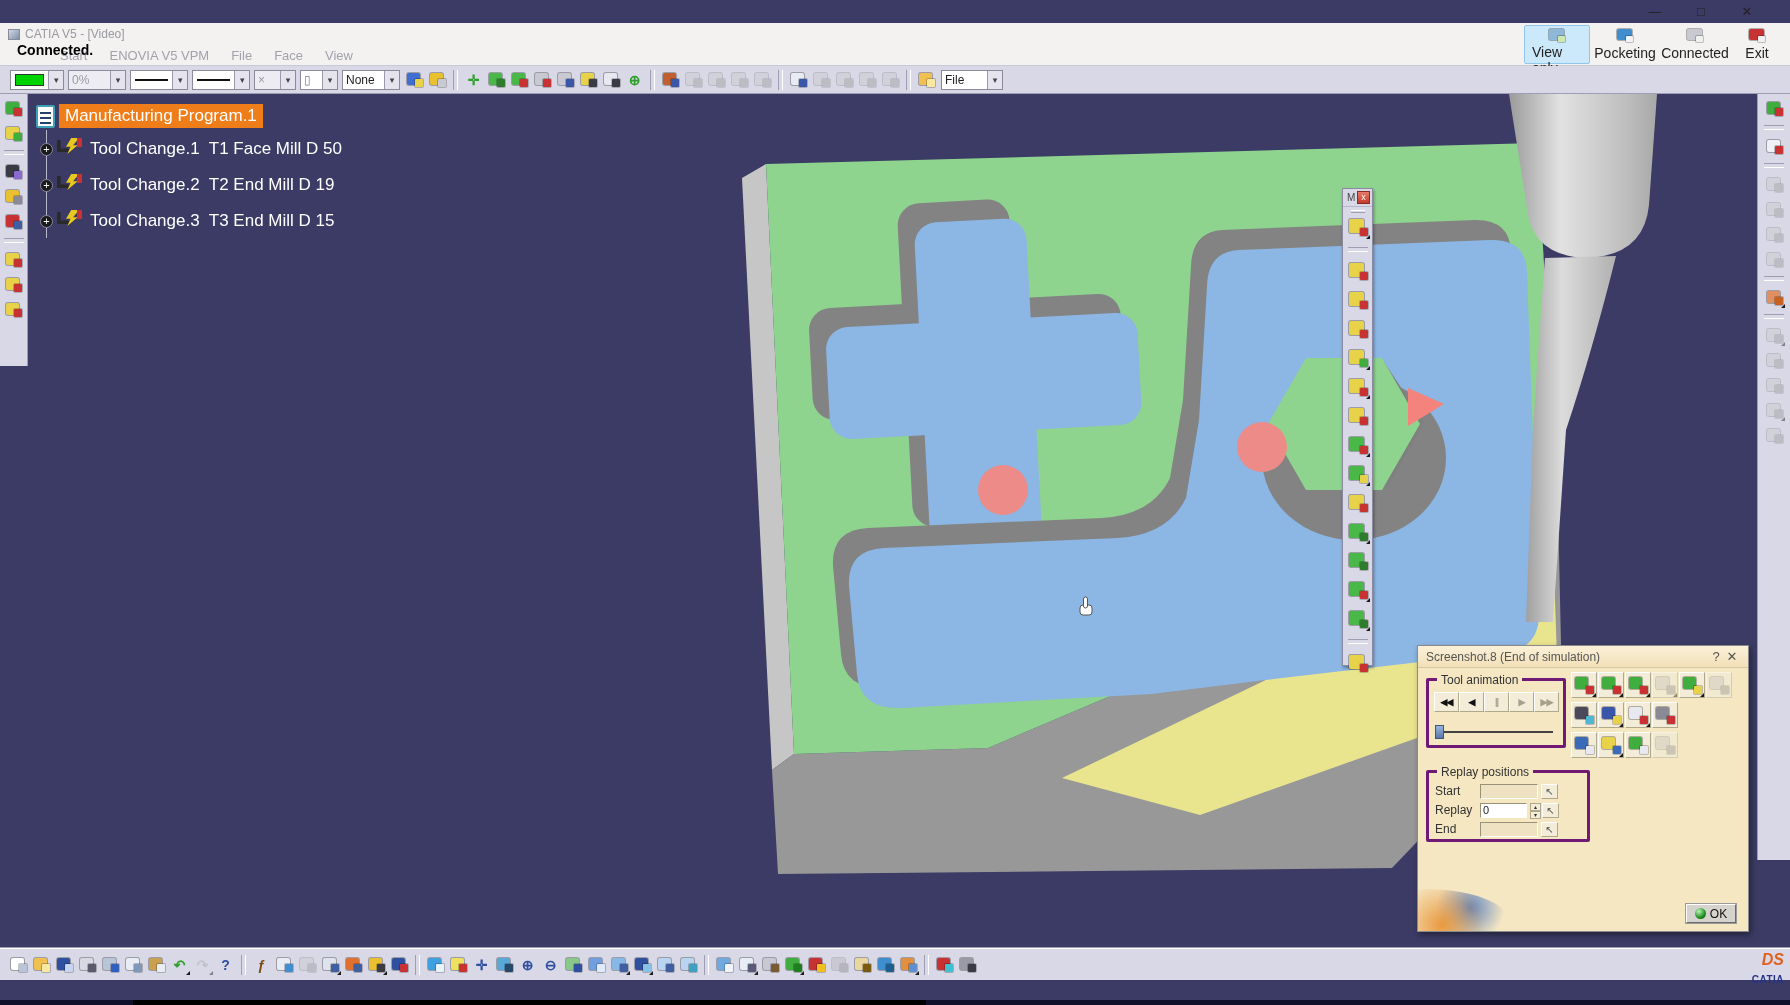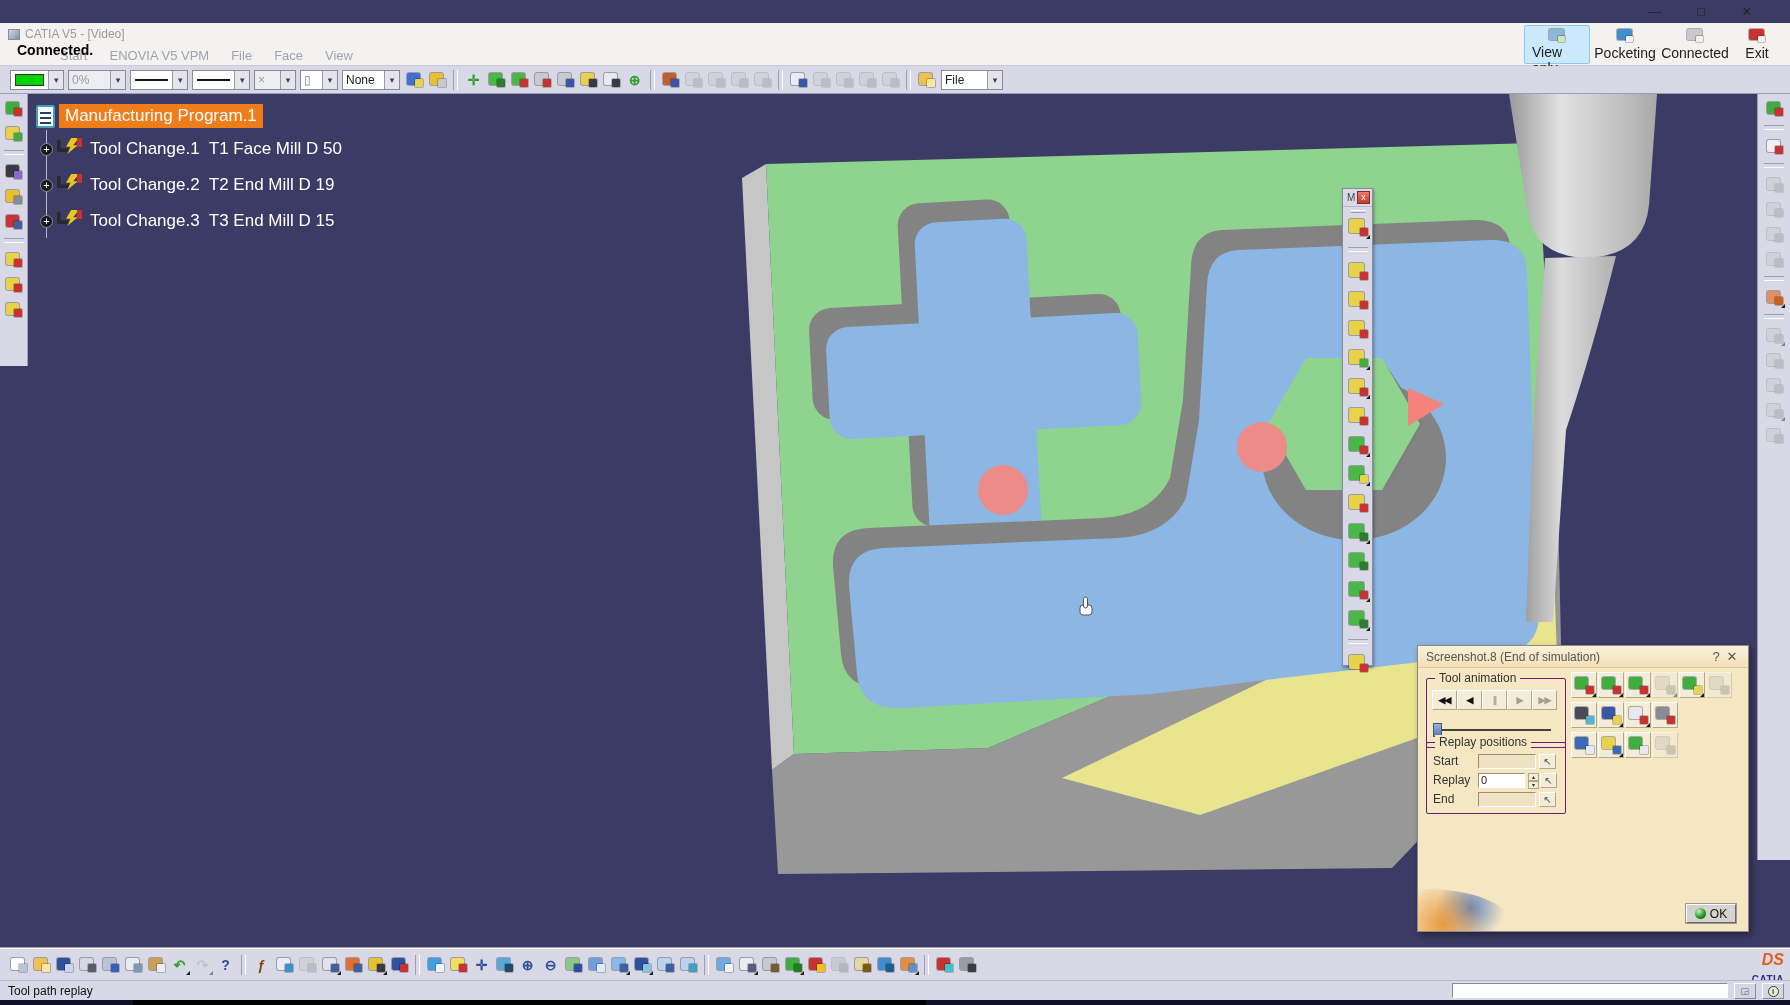--- a/index.html
+++ b/index.html
@@ -76,21 +76,21 @@
   .ftb .grip{width:14px;height:3px;border-top:1px solid #fff;border-bottom:1px solid #9e9db4;margin:3px auto;}
   .ftb .iconcol{gap:6px;}
   .ftb .ic{width:24px;height:23px;}
   .ftb .ic .b1{left:3px;top:3px;width:15px;height:14px;}
 
   
   .dlg{left:1417px;top:645px;width:332px;height:287px;background:var(--dialog-tan,#f6e7c3);border:1px solid #8a8a8a;box-shadow:2px 3px 6px rgba(0,0,0,.4);z-index:7;font-size:12px;color:#333;}
   .dlg-title{height:22px;display:flex;align-items:center;padding:0 8px;border-bottom:1px solid #d8c8a0;background:linear-gradient(#fbf0d8,#f2e0b8);}
   .dlg-title .t{flex:1;font-size:12px;color:#555;}
   .dlg-title .hb{width:16px;text-align:center;color:#555;font-size:13px;}
-  .grp{position:absolute;border:1px solid #701a75;border-radius:2px;}
+  .grp{position:absolute;border:3px solid #701a75;border-radius:2px;}
   .grp .lbl{position:absolute;left:8px;top:-8px;background:var(--dialog-tan);padding:0 4px;font-size:12px;color:#333;white-space:nowrap;}
   .vcr{position:absolute;left:5px;top:11px;display:flex;}
   .vcrb{width:25px;height:20px;background:#f2ecd9;border:1px solid #b0a888;border-top-color:#fff;border-left-color:#fff;display:flex;align-items:center;justify-content:center;font-size:9px;font-weight:bold;color:#111;letter-spacing:-1px;}
   .vcrb.dis{color:#a89f88;}
   .slider{position:absolute;left:6px;top:42px;width:124px;height:16px;}
   .slider .track{position:absolute;left:0;top:8px;width:118px;border-top:2px solid #444;}
   .slider .thumb{position:absolute;left:0;top:2px;width:9px;height:14px;background:linear-gradient(#9ab4dc,#5878a8);border:1px solid #3c5680;}
   .dgrid{position:absolute;left:153px;display:flex;gap:1px;}
   .dgrid .ic{width:26px;height:26px;background:#f2ecd9;border:1px solid #fff;border-right-color:#b0a888;border-bottom-color:#b0a888;}
   .rrow{position:absolute;left:6px;display:flex;align-items:center;gap:3px;height:16px;}
@@ -644,21 +644,21 @@
         <span class="ic" title="validate-replay-icon">
           <i class="b1" style="background: rgb(63, 174, 63);"></i>
           <i class="b2" style="background: rgb(232, 232, 240);"></i>
         </span>
         <span class="ic grey" title="analyze-icon">
           <i class="b1" style="background: rgb(201, 201, 210);"></i>
           <i class="b2" style="background: rgb(154, 154, 166);"></i>
         </span>
       </div>
 
-    <div class="grp" style="left:8px;top:96px;width:140px;height:72px;">
+    <div class="grp" style="left:8px;top:124px;width:164px;height:72px;">
       <span class="lbl">Replay positions</span>
       <div class="rrow" style="top:10px;">
         <span class="rlbl">Start</span>
         <span class="rfield"></span>
         <span class="pick">↖</span>
       </div>
       <div class="rrow" style="top:29px;">
         <span class="rlbl">Replay</span>
         <span class="rfield en" style="width:47px;">0</span>
         <span class="spin">
@@ -849,25 +849,17 @@
           <i class="b1" style="background: rgb(154, 154, 166);"></i>
           <i class="b2" style="background: rgb(58, 58, 68);"></i>
         </span>
       </span>
     <span class="brand">
       <span class="ds">DS</span>
       <span class="nm">CATIA</span>
     </span>
   </div>
 
-  <div class="abs statusbar">
-    <span class="statusmsg">Tool path replay</span>
-    <span class="cmdinput"></span>
-    <span class="smallbtn" style="left:1734px;">◲</span>
-    <span class="smallbtn" style="left:1762px;">
-        <span class="infoglyph">i</span>
-      </span>
-  </div>
 
   <div class="abs taskstrip">
       <span class="seg"></span>
     </div>
 </div>
 
 </body></html>

